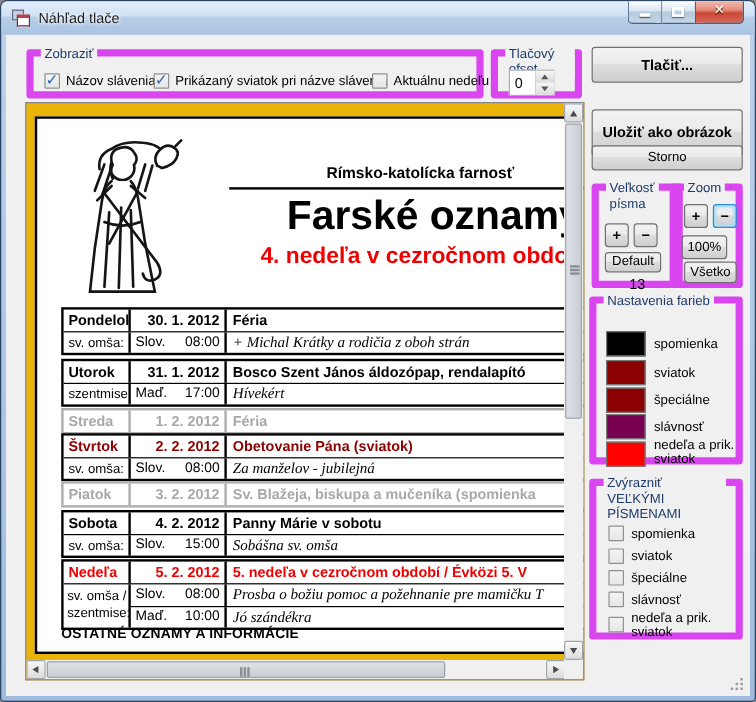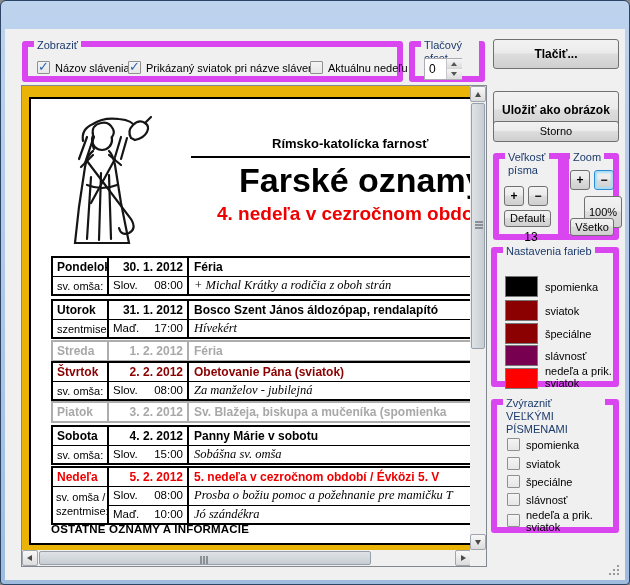--- a/index.html
+++ b/index.html
@@ -96,20 +96,36 @@
   .sw-label{position:absolute;left:48px;line-height:12px;}
   .size-label{position:absolute;left:0;right:0;text-align:center;font-size:12px;}
   .grip{position:absolute;right:6px;bottom:5px;width:10px;height:10px;}
   .grip i{position:absolute;width:2px;height:2px;background:#9a9a9a;box-shadow:-4px 4px 0 #9a9a9a,0 4px 0 #9a9a9a,-8px 8px 0 #9a9a9a,-4px 8px 0 #9a9a9a,0 8px 0 #9a9a9a;left:8px;top:0;}
 </style>
 </head>
 <body>
 
 <div class="win">
 
+  <div class="titlebar">
+    <div class="app-icon">
+        <div class="back"></div>
+        <div class="front"></div>
+      </div>
+    <div class="title-text">Náhľad tlače</div>
+    <div class="winbtns">
+      <div class="wbtn min">
+          <span class="glyph-min"></span>
+        </div>
+      <div class="wbtn max">
+          <span class="glyph-max"></span>
+        </div>
+      <div class="wbtn close"><span class="glyph-x">✕</span></div>
+    </div>
+  </div>
 
   <div class="client">
 
     <div class="grp" style="left:17px;top:12px;width:381px;height:41px">
       <span class="glabel">Zobraziť</span>
       <span class="cb checked" style="left:9px;top:14px"></span>
       <span class="cblabel" style="left:27px;top:15px">Názov slávenia</span>
       <span class="cb checked" style="left:100px;top:14px"></span>
       <span class="cblabel" style="left:118px;top:15px">Prikázaný sviatok pri názve slávenia</span>
       <span class="cb" style="left:282px;top:14px"></span>
@@ -310,21 +326,21 @@
       <button class="btn bold" style="left:5px;top:27px;width:20px;height:20px">+</button>
       <button class="btn bold" style="left:29px;top:27px;width:20px;height:20px">−</button>
       <button class="btn small" style="left:5px;top:51px;width:47px;height:17px">Default</button>
       <div class="size-label" style="top:71px">13</div>
     </div>
 
     <div class="grp" style="left:553px;top:124px;width:61px;height:87px">
       <span class="glabel">Zoom</span>
       <button class="btn bold" style="left:6px;top:11px;width:20px;height:20px">+</button>
       <button class="btn bold focused" style="left:30px;top:11px;width:20px;height:20px">−</button>
-      <button class="btn small" style="left:20px;top:37px;width:38px;height:32px">100%</button>
+      <button class="btn small" style="left:4px;top:37px;width:38px;height:20px">100%</button>
       <button class="btn small" style="left:6px;top:59px;width:44px;height:18px">Všetko</button>
     </div>
 
     <div class="grp" style="left:486px;top:218px;width:128px;height:140px">
       <span class="glabel">Nastavenia farieb</span>
       <span class="swatch" style="top: 23px; background: rgb(0, 0, 0);"></span>
       <span class="sw-label" style="top:28px">spomienka</span>
       <span class="swatch" style="top: 47px; background: rgb(139, 0, 0);"></span>
       <span class="sw-label" style="top:52px">sviatok</span>
       <span class="swatch" style="top: 70px; background: rgb(139, 0, 0);"></span>

